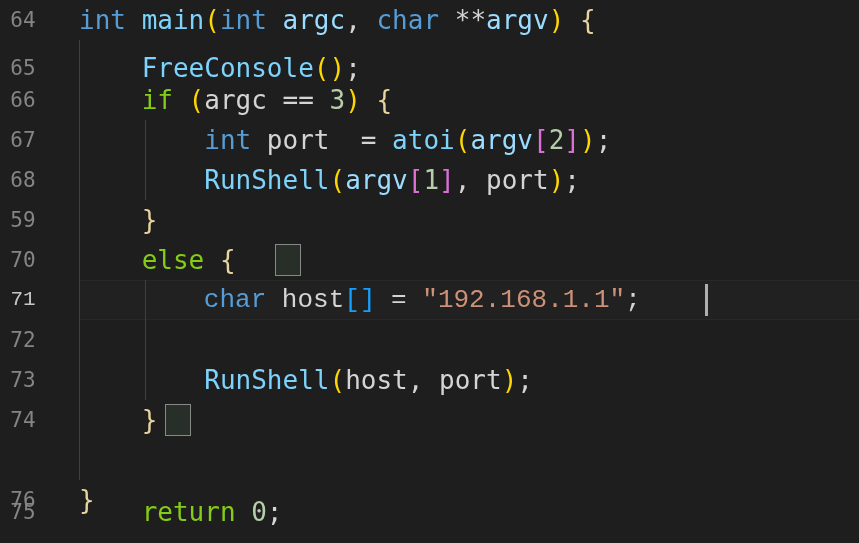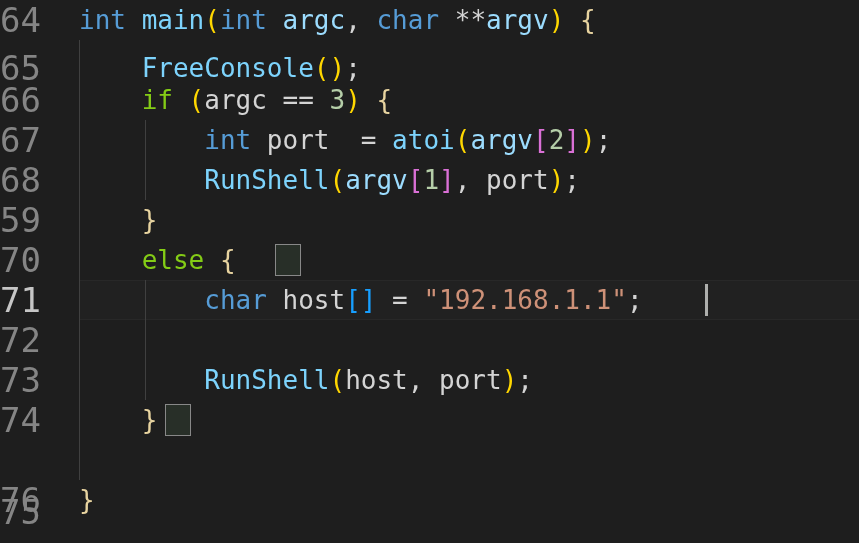--- a/index.html
+++ b/index.html
@@ -45,23 +45,23 @@
     position: absolute;
     left: 0;
     right: 0;
     height: 40px;
     white-space: pre;
   }
   .lineno {
     position: absolute;
     left: 0;
     width: 46px;
-    text-align: left;
+    text-align: center;
     color: #858585;
-    font-size: 34px;
+    font-size: 21px;
     line-height: 40px;
   }
   .lineno.active {
     color: #c6c6c6;
   }
   .code {
     position: absolute;
     left: 79px;
     line-height: 40px;
   }
@@ -108,25 +108,25 @@
       <div class="indent-guide" style="left: 145px; top: 280px; height: 120px;"></div>
     </div>
   <div id="lines">
       <div class="row" style="top: 0px;"><div class="lineno">64</div><div class="code"><span class="t-kw">int</span><span class="t-plain"> </span><span class="t-fn">main</span><span class="t-p1">(</span><span class="t-kw">int</span><span class="t-plain"> </span><span class="t-var">argc</span><span class="t-plain">, </span><span class="t-kw">char</span><span class="t-plain"> **</span><span class="t-var">argv</span><span class="t-p1">)</span><span class="t-plain"> </span><span class="t-brace">{</span></div></div>
       <div class="row" style="top: 48px;"><div class="lineno">65</div><div class="code"><span class="t-plain">    </span><span class="t-fn">FreeConsole</span><span class="t-p1">()</span><span class="t-plain">;</span></div></div>
       <div class="row" style="top: 80px;"><div class="lineno">66</div><div class="code"><span class="t-plain">    </span><span class="t-ctrl">if</span><span class="t-plain"> </span><span class="t-p1">(</span><span class="t-plain">argc</span><span class="t-plain"> == </span><span class="t-num">3</span><span class="t-p1">)</span><span class="t-plain"> </span><span class="t-brace">{</span></div></div>
       <div class="row" style="top: 120px;"><div class="lineno">67</div><div class="code"><span class="t-plain">        </span><span class="t-kw">int</span><span class="t-plain"> </span><span class="t-plain">port</span><span class="t-plain">  = </span><span class="t-fn">atoi</span><span class="t-p1">(</span><span class="t-var">argv</span><span class="t-p2">[</span><span class="t-num">2</span><span class="t-p2">]</span><span class="t-p1">)</span><span class="t-plain">;</span></div></div>
       <div class="row" style="top: 160px;"><div class="lineno">68</div><div class="code"><span class="t-plain">        </span><span class="t-fn">RunShell</span><span class="t-p1">(</span><span class="t-var">argv</span><span class="t-p2">[</span><span class="t-num">1</span><span class="t-p2">]</span><span class="t-plain">, </span><span class="t-plain">port</span><span class="t-p1">)</span><span class="t-plain">;</span></div></div>
       <div class="row" style="top: 200px;"><div class="lineno">59</div><div class="code"><span class="t-plain">    </span><span class="t-brace">}</span></div></div>
       <div class="row" style="top: 240px;"><div class="lineno">70</div><div class="code"><span class="t-plain">    </span><span class="t-ctrl">else</span><span class="t-plain"> </span><span class="t-brace">{</span></div></div>
-      <div class="row" style="top: 280px;"><div class="lineno active">71</div><div class="code"><span class="t-plain">        </span><span class="t-kw">char</span><span class="t-plain"> </span><span class="t-plain">host</span><span class="t-p3">[]</span><span class="t-plain"> = </span><span class="t-str">"192.168.1.1"</span><span class="t-plain">;</span></div></div>
+      <div class="row" style="top: 280px; font-family: Liberation Mono, monospace;"><div class="lineno active">71</div><div class="code"><span class="t-plain">        </span><span class="t-kw">char</span><span class="t-plain"> </span><span class="t-plain">host</span><span class="t-p3">[]</span><span class="t-plain"> = </span><span class="t-str">"192.168.1.1"</span><span class="t-plain">;</span></div></div>
       <div class="row" style="top: 320px;"><div class="lineno">72</div></div>
       <div class="row" style="top: 360px; padding-left: 36px;"><div class="lineno">73</div><div class="code"><span class="t-plain">        </span><span class="t-fn">RunShell</span><span class="t-p1">(</span><span class="t-plain">host</span><span class="t-plain">, </span><span class="t-plain">port</span><span class="t-p1">)</span><span class="t-plain">;</span></div></div>
       <div class="row" style="top: 400px;"><div class="lineno">74</div><div class="code"><span class="t-plain">    </span><span class="t-brace">}</span></div></div>
-      <div class="row" style="top: 452px; margin-top: 40px;"><div class="lineno">75</div></div>
+      <div class="row" style="top: 452px; margin-top: 40px;"><div class="lineno">75</div><div class="code"><span class="t-plain">    </span><span class="t-ctrl">return</span><span class="t-plain"> </span><span class="t-num">0</span><span class="t-plain">;</span></div></div>
       <div class="row" style="top: 480px; padding-left: 46px;"><div class="lineno">76</div><div class="code"><span class="t-brace">}</span></div></div>
     </div>
   <div id="overlays">
       <div class="bracket-match" style="left: 275px; top: 244px; width: 26px; height: 32px;"></div>
       <div class="bracket-match" style="left: 165px; top: 404px; width: 26px; height: 32px;"></div>
       <div class="cursor" style="left: 705px; top: 284px; height: 32px;"></div>
     </div>
 </div>
 
 </body></html>

